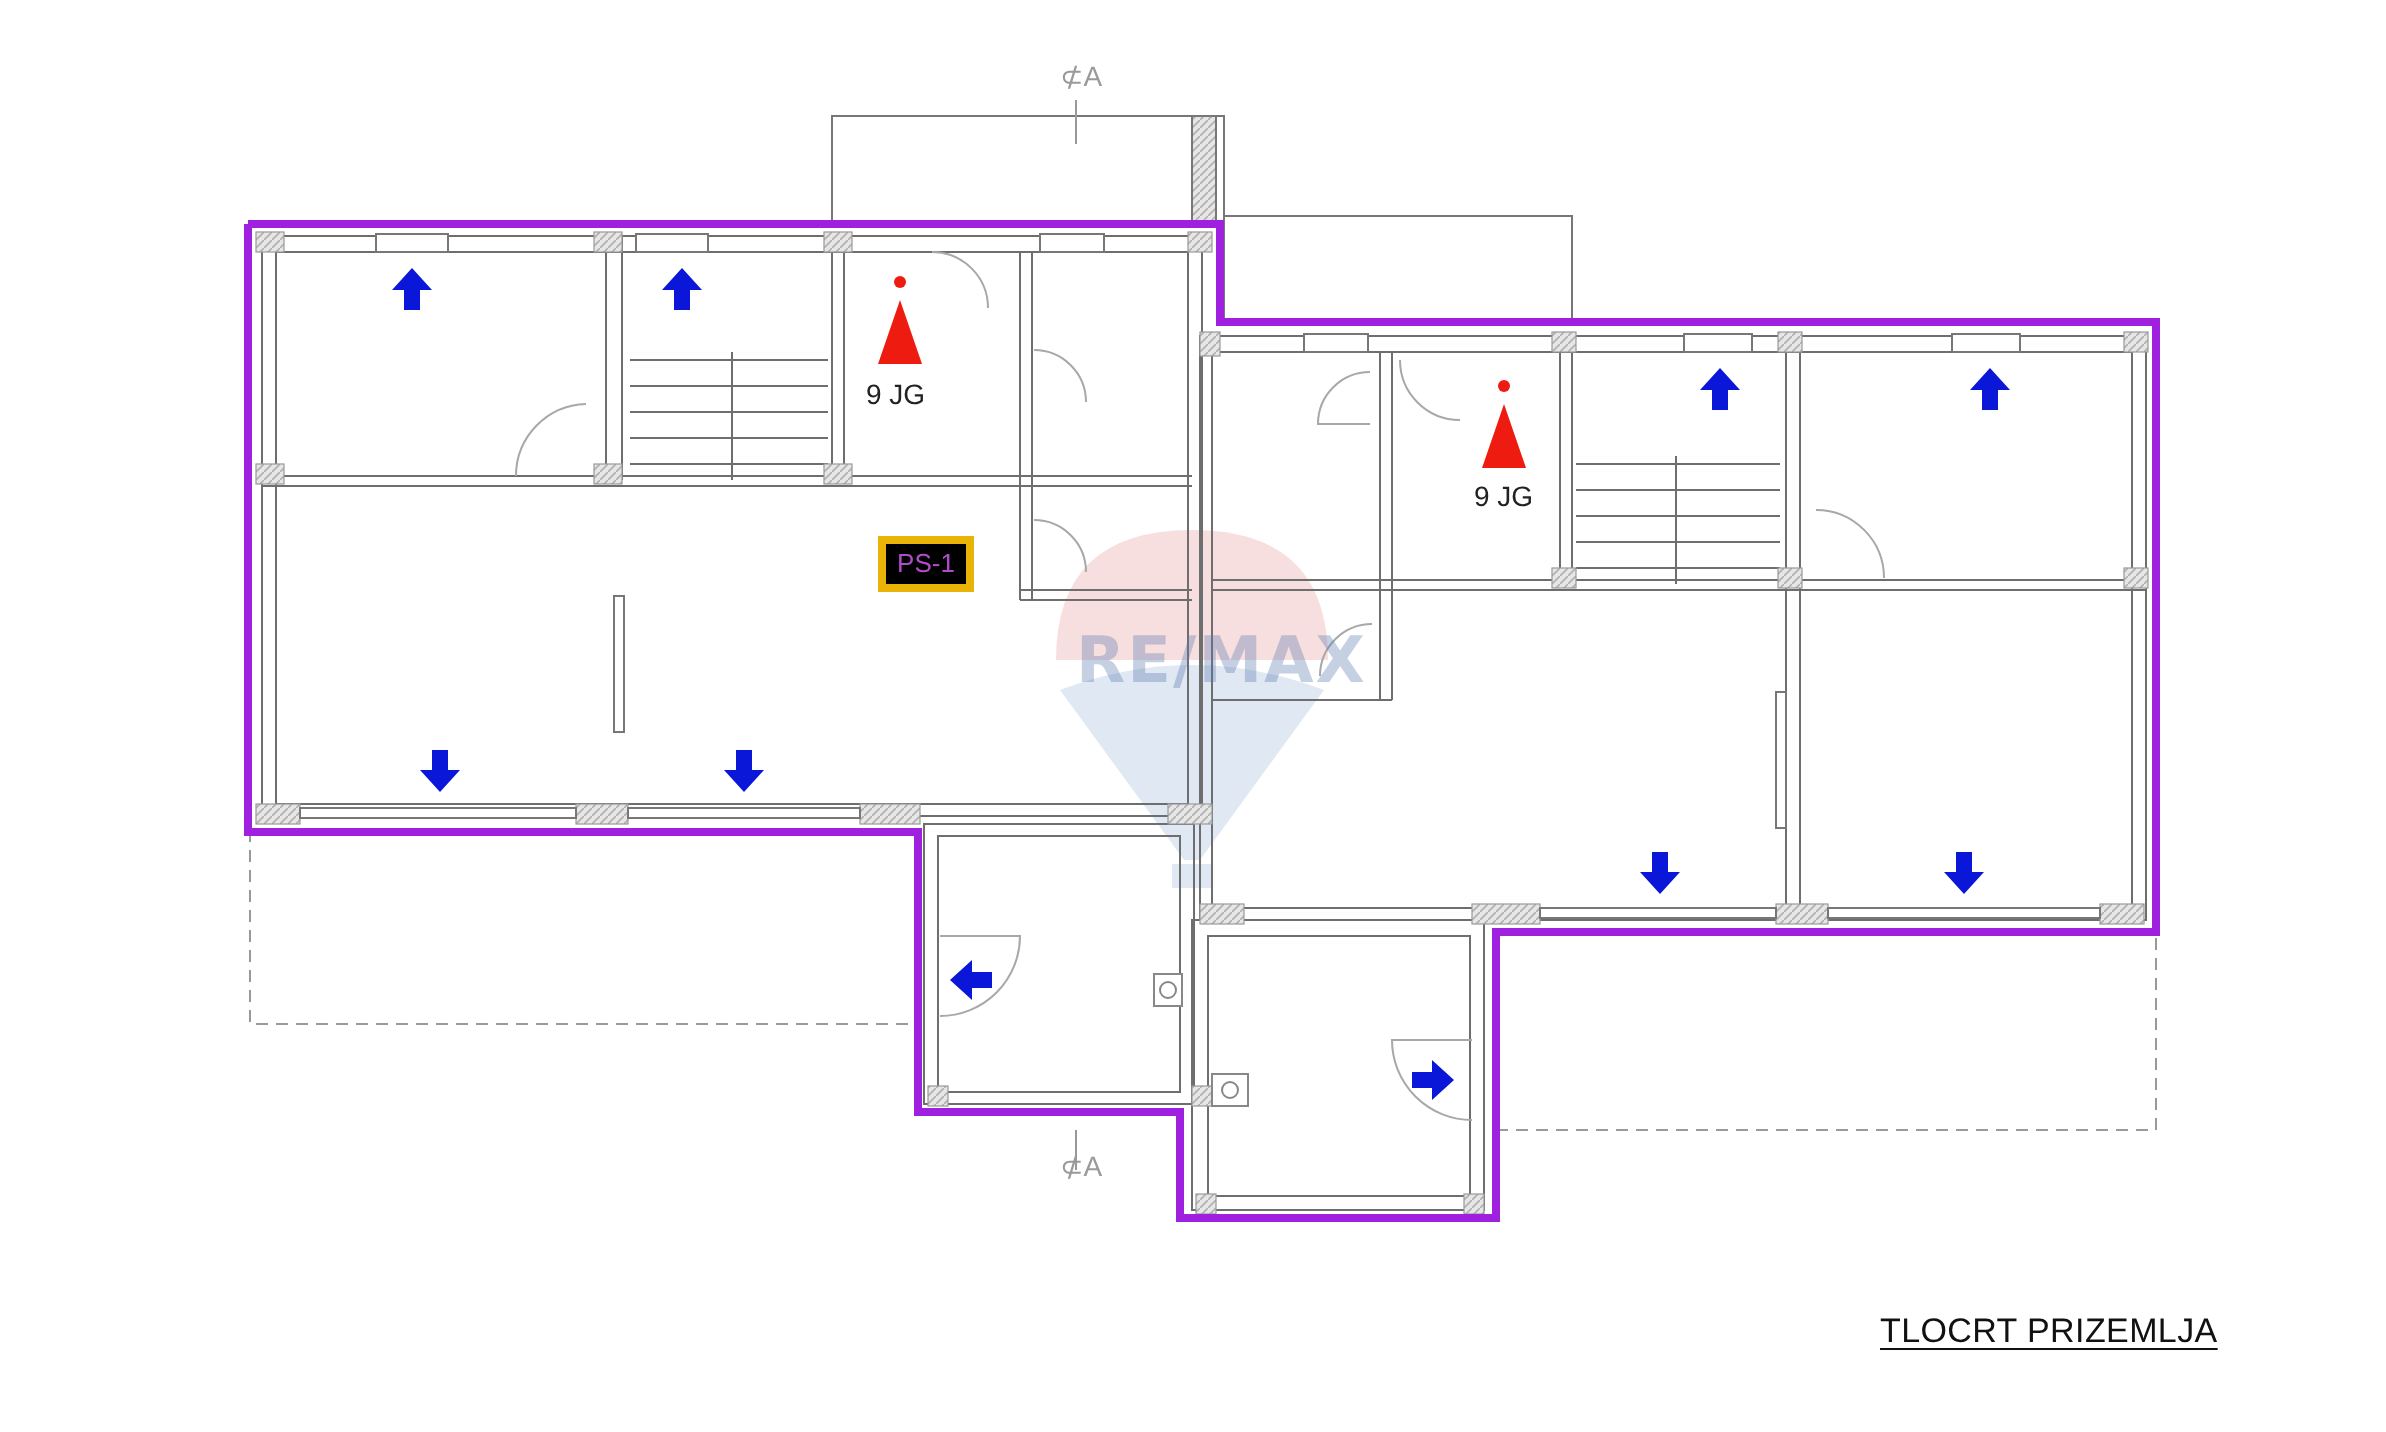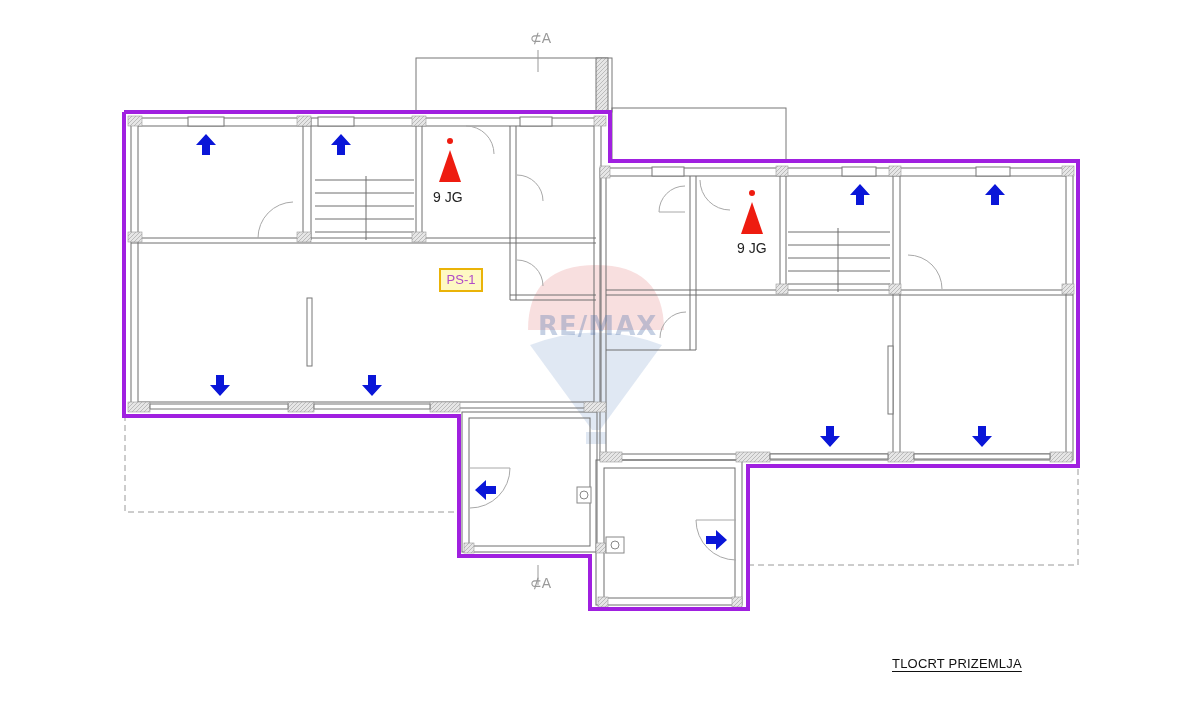--- a/index.html
+++ b/index.html
@@ -1,27 +1,27 @@
 <!DOCTYPE html>
 <html><head>
   <meta charset="utf-8">
   <style>
     html, body { margin: 0; padding: 0; background: #ffffff; }
     body { width: 1193px; height: 716px; position: relative; overflow: hidden;
            font-family: "Liberation Sans", sans-serif; }
     #plan { position: absolute; left: 0; top: 0; width: 1193px; height: 716px; }
-    .caption { position: absolute; left: 892px; top: 656px; font-size: 13px; color: #111;
+    .caption { position: absolute; left: 940px; top: 656px; font-size: 17px; color: #111;
                text-decoration: underline; text-underline-offset: 3px; letter-spacing: 0.2px;
                font-family: "Liberation Sans", sans-serif; }
     .room-tag { position: absolute; left: 439px; top: 268px; width: 40px; height: 20px;
-                border: 2px solid #eab308; color: #b04cc8; font-size: 13px; text-align: center;
-                line-height: 20px; background: #fef9c3; font-family: "Liberation Sans", sans-serif; }
+                border: 4px solid #eab308; color: #b04cc8; font-size: 13px; text-align: center;
+                line-height: 20px; background: #000000; font-family: "Liberation Sans", sans-serif; }
     .jg-label { position: absolute; font-size: 14px; color: #222; font-family: "Liberation Sans", sans-serif; text-align: center; }
     .section-mark { position: absolute; font-size: 14px; color: #9a9a9a; font-family: "Liberation Sans", sans-serif; }
-    .logo-text { position: absolute; left: 538px; top: 311px; font-size: 26px; font-weight: bold;
+    .logo-text { position: absolute; left: 538px; top: 311px; font-size: 32px; font-weight: bold;
                  color: rgba(90,120,175,0.35); letter-spacing: 1px; font-family: "DejaVu Sans", sans-serif; }
   </style>
 </head>
 <body>
 
 <svg id="plan" viewBox="0 0 1193 716" xmlns="http://www.w3.org/2000/svg">
   <defs>
     <pattern id="hatch" width="4" height="4" patternUnits="userSpaceOnUse">
       <rect width="4" height="4" fill="#e6e6e6"></rect>
       <path d="M0 4 L4 0" stroke="#b0b0b0" stroke-width="0.8"></path>

